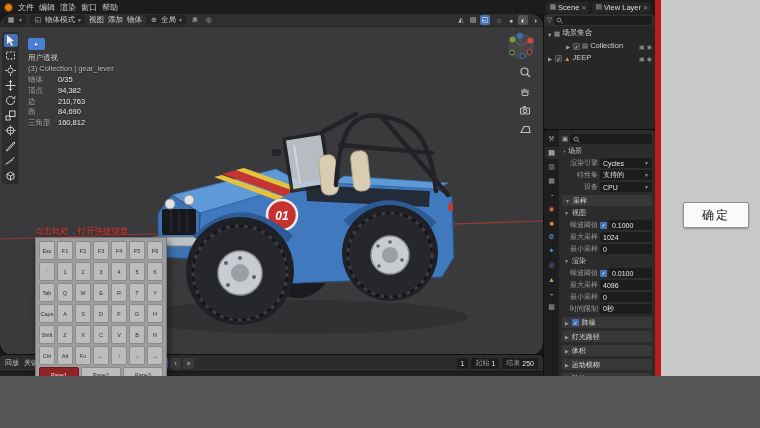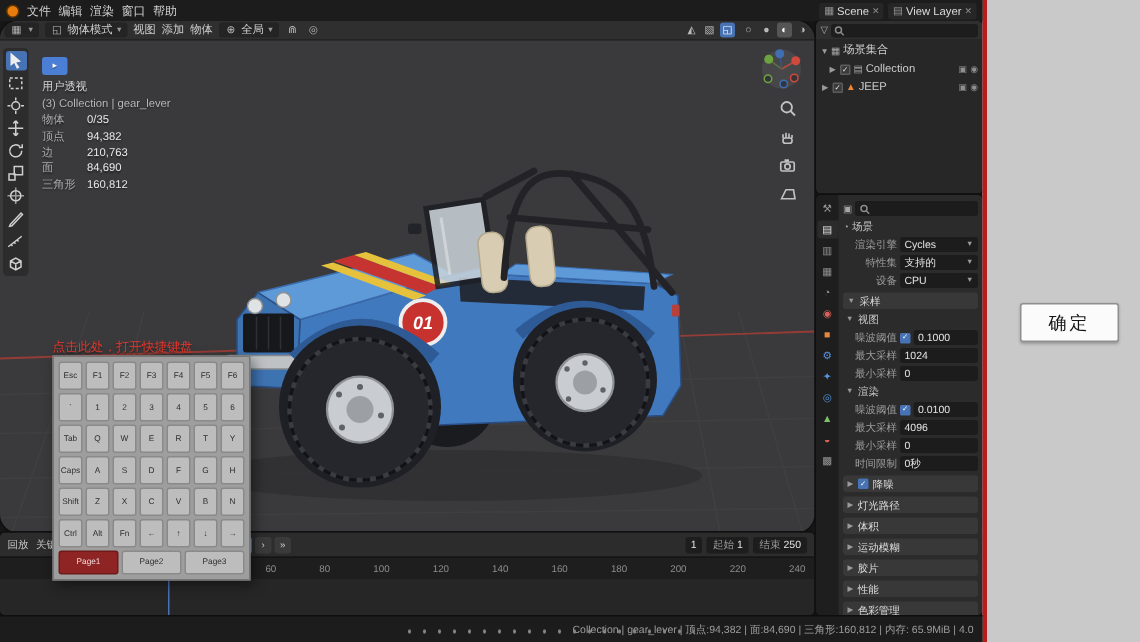--- a/index.html
+++ b/index.html
@@ -1,17 +1,17 @@
 <!DOCTYPE html>
 <html><head>
 <meta charset="utf-8">
 <style>
   *{margin:0;padding:0;box-sizing:border-box}
   body{background:#555}
-  .screen{position:relative;width:760px;height:428px;background:#22c55e;font-family:"Liberation Sans","DejaVu Sans",sans-serif;overflow:hidden}
+  .screen{position:relative;width:760px;height:376px;background:#22c55e;font-family:"Liberation Sans","DejaVu Sans",sans-serif;overflow:hidden}
   .bwin{position:absolute;left:0;top:0;width:655px;height:428px;background:#161616}
 
   
   .topbar{position:absolute;left:0;top:0;width:655px;height:14px;background:#1c1c1c;display:flex;align-items:center;gap:3px;padding:0 4px;font-size:8px;color:#cfcfcf;z-index:20}
   .logo{width:9px;height:9px;border-radius:50%;background:#e87d0d;border:1px solid #5a3306;flex:none}
   .menus{display:flex;gap:5px;margin-left:2px}
   .tabs{display:flex;gap:1px;margin-left:8px;height:14px;align-items:flex-end;overflow:hidden}
   .tab{padding:1px 5px 2px;font-size:7.5px;color:#9c9c9c;border-radius:3px 3px 0 0;white-space:nowrap}
   .tab.active{background:#3c3c3c;color:#fff}
   .tsel{display:flex;align-items:center;gap:2px;background:#262626;border-radius:2px;padding:0 3px;height:11px;font-size:7.5px;color:#ddd;white-space:nowrap}
@@ -79,39 +79,39 @@
   
   .outliner{position:absolute;left:544px;top:14px;width:111px;height:115px;background:#272727;border-radius:3px;outline:1px solid #101010;overflow:hidden}
   .olh{height:12px;background:#2f2f2f;display:flex;align-items:center;gap:2px;padding:0 3px}
   .search{flex:1;display:flex;align-items:center;gap:2px;background:#1d1d1d;border-radius:2px;height:9px;padding:0 2px;color:#8b8b8b;font-size:6px}
   .olrow{display:flex;align-items:flex-end;gap:2px;height:12px;padding:0 3px;font-size:7.5px;color:#cdcdcd}
   .olrow .ocaret{color:#9a9a9a;font-size:5.5px;width:5px;flex:none}
   .oicn{font-size:6.5px;color:#a5a5a5}
   .oicn.orange{color:#e8883a}
   .olrow .r{margin-left:auto;display:flex;gap:2px;color:#8f8f8f;font-size:6px}
   .cb{width:7px;height:7px;background:#3a3a3a;border:1px solid #5c5c5c;border-radius:1px;display:flex;align-items:center;justify-content:center;font-size:5px;color:#dfe8f1;flex:none}
-  .ind1{padding-left:9px}.ind2{padding-left:4px}
+  .ind1{padding-left:22px}.ind2{padding-left:4px}
 
   
   .props{position:absolute;left:544px;top:130px;width:111px;height:280px;background:#2b2b2b;border-radius:3px;outline:1px solid #101010;display:flex;overflow:hidden}
   .ptabs{width:15px;background:#1e1e1e;display:flex;flex-direction:column;align-items:center;gap:2px;padding-top:3px;flex:none}
   .ptab{width:14px;height:12px;display:flex;align-items:center;justify-content:center;font-size:7px;color:#969696;border-radius:2px 0 0 2px}
   .ptab.active{background:#2b2b2b;color:#ececec}
   .ptab.c-orange{color:#e8883a}.ptab.c-blue{color:#5796e0}.ptab.c-green{color:#7ec16a}.ptab.c-red{color:#d8605a}
   .pc{flex:1;padding:2px 3px;font-size:7px;color:#c4c4c4;overflow:hidden}
   .prow{display:flex;align-items:center;gap:2px;margin:2px 0;height:10px}
   .plabel{width:36px;text-align:right;color:#9d9d9d;flex:none;white-space:nowrap;overflow:hidden}
   .pfield{flex:1;background:#1c1c1c;border-radius:2px;padding:0 3px;height:10px;display:flex;align-items:center;justify-content:space-between;color:#e4e4e4;overflow:hidden;white-space:nowrap}
   .psec{display:flex;align-items:center;gap:3px;background:#383838;border-radius:2px;height:11px;padding:0 3px;color:#dcdcdc;margin:3px 0 1px}
   .psub{display:flex;align-items:center;gap:3px;height:10px;padding:0 2px;color:#c9c9c9;margin-top:2px}
   .pcaret{font-size:5px;color:#9a9a9a}
   .pcb{width:7px;height:7px;background:#4772b3;border-radius:1px;color:#fff;font-size:5px;display:flex;align-items:center;justify-content:center;flex:none}
 
   
-  .sidepanel{position:absolute;left:655px;top:0;width:105px;height:428px;background:#c9c9c9;border-left:3px solid #b91c1c}
+  .sidepanel{position:absolute;left:655px;top:0;width:105px;height:428px;background:#c9c9c9;border-left:6px solid #b91c1c}
   .confirm{position:absolute;left:22px;top:202px;width:66px;height:26px;background:#fbfbfb;border:1px solid #8f8f8f;border-radius:2px;font-size:12px;color:#141414;display:flex;align-items:center;justify-content:center;letter-spacing:2px;cursor:pointer;box-shadow:0 1px 2px rgba(0,0,0,.25)}
 
   svg{display:block}
 </style>
 </head>
 <body>
 
 <div class="screen">
   <div class="bwin">
 

